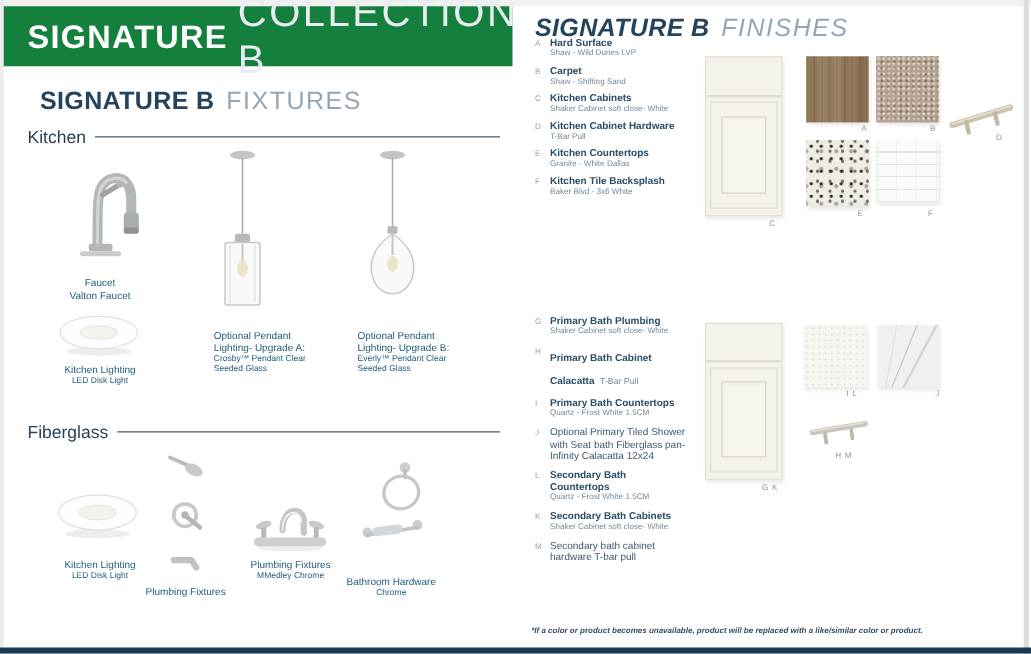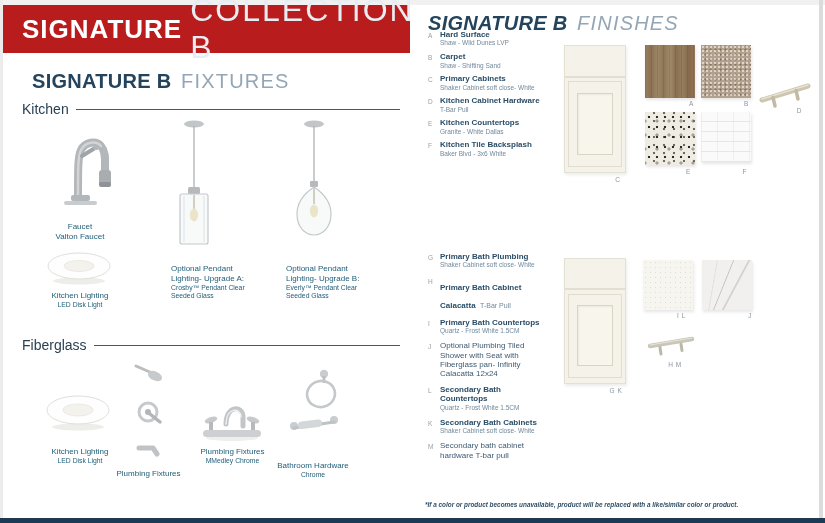--- a/index.html
+++ b/index.html
@@ -6,21 +6,21 @@
   body { background:#ffffff; font-family:"Liberation Sans", sans-serif; }
   .page { position:relative; width:825px; height:523px; background:#ffffff; overflow:hidden; }
 
   
   .top-strip { position:absolute; top:0; left:0; width:100%; height:5px; background:#f1f1f1; }
   .left-edge { position:absolute; top:0; left:0; width:3px; height:100%; background:#ececec; }
   .right-edge { position:absolute; top:0; right:2px; width:4px; height:100%; background:#dcdcdc; }
   .bottom-bar { position:absolute; bottom:0; left:0; width:100%; height:5px; background:#1d3a52; }
 
   
-  .banner { position:absolute; top:5px; left:0; width:410px; height:48px; background:#b91c1c;
+  .banner { position:absolute; top:5px; left:0; width:410px; height:48px; background:#15803d;
             display:flex; align-items:center; padding-left:22px; }
   .banner .bb { font-size:26px; font-weight:700; color:#ffffff; letter-spacing:1px; }
   .banner .bl { font-size:32px; font-weight:300; color:#e7edf2; letter-spacing:2px; margin-left:8px; }
 
   
   .col-heading { position:absolute; white-space:nowrap; }
   .col-heading .hb { font-size:20px; font-weight:700; color:#24435c; letter-spacing:.3px; }
   .col-heading .hl { font-size:20px; font-weight:300; color:#94a6b5; letter-spacing:1.2px; margin-left:5px; }
   .fixtures-heading { left:32px; top:70px; }
   .finishes-heading { left:428px; top:12px;font-style:italic; }
@@ -266,21 +266,21 @@
     <div class="fin-item">
       <span class="fin-letter">B</span>
       <span class="fin-body">
         <span class="fin-title" style="display:block">Carpet</span>
         <span class="fin-sub" style="display:block">Shaw - Shifting Sand</span>
       </span>
     </div>
     <div class="fin-item">
       <span class="fin-letter">C</span>
       <span class="fin-body">
-        <span class="fin-title" style="display:block">Primary Cabinets</span>
+        <span class="fin-title" style="display:block">Kitchen Cabinets</span>
         <span class="fin-sub" style="display:block">Shaker Cabinet soft close- White</span>
       </span>
     </div>
     <div class="fin-item">
       <span class="fin-letter">D</span>
       <span class="fin-body">
         <span class="fin-title" style="display:block">Kitchen Cabinet Hardware</span>
         <span class="fin-sub" style="display:block">T-Bar Pull</span>
       </span>
     </div>
@@ -318,21 +318,21 @@
     <div class="fin-item">
       <span class="fin-letter">I</span>
       <span class="fin-body">
         <span class="fin-title" style="display:block">Primary Bath Countertops</span>
         <span class="fin-sub" style="display:block">Quartz - Frost White 1.5CM</span>
       </span>
     </div>
     <div class="fin-item">
       <span class="fin-letter">J</span>
       <span class="fin-body">
-        <span class="fin-title plain" style="display:block">Optional Plumbing Tiled Shower with Seat with Fiberglass pan- Infinity Calacatta 12x24</span>
+        <span class="fin-title plain" style="display:block">Optional Primary Tiled Shower with Seat bath Fiberglass pan- Infinity Calacatta 12x24</span>
       </span>
     </div>
     <div class="fin-item">
       <span class="fin-letter">L</span>
       <span class="fin-body">
         <span class="fin-title" style="display:block">Secondary Bath Countertops</span>
         <span class="fin-sub" style="display:block">Quartz - Frost White 1.5CM</span>
       </span>
     </div>
     <div class="fin-item">

